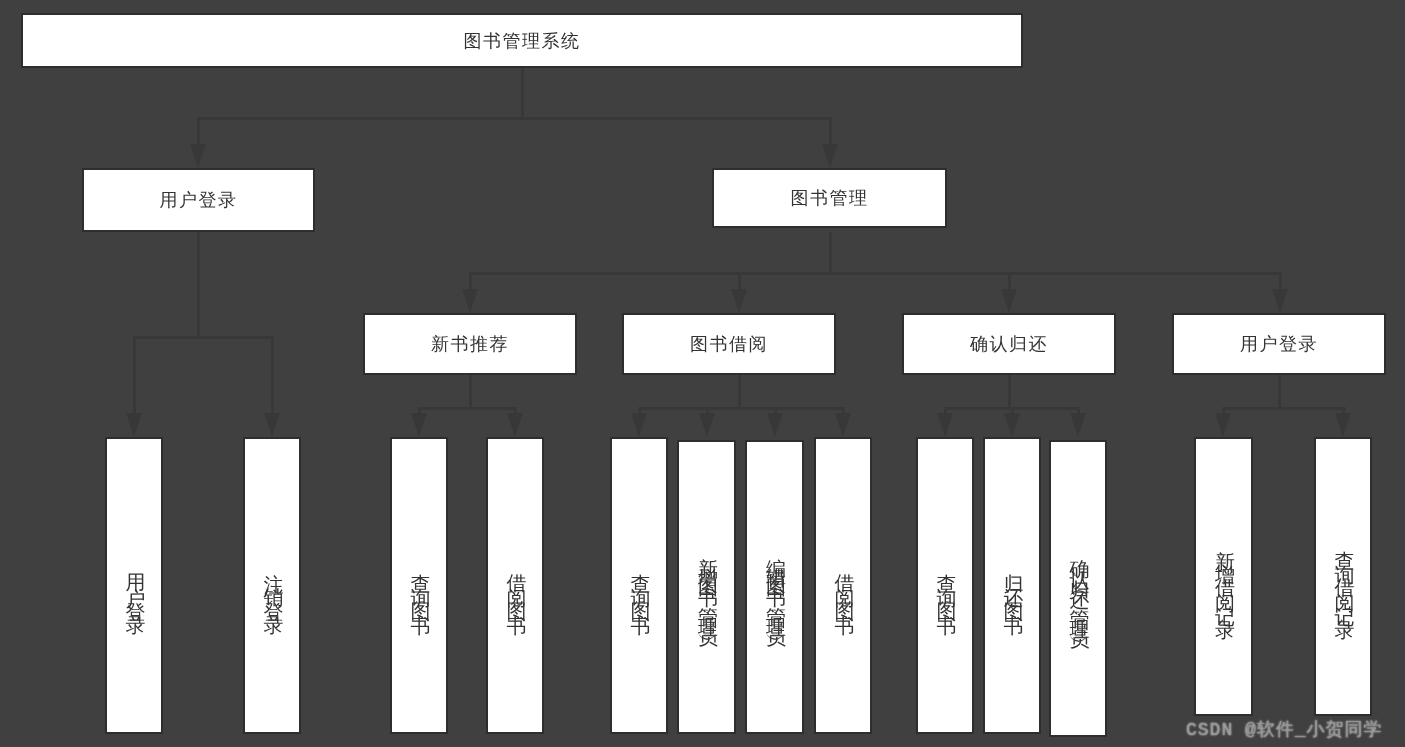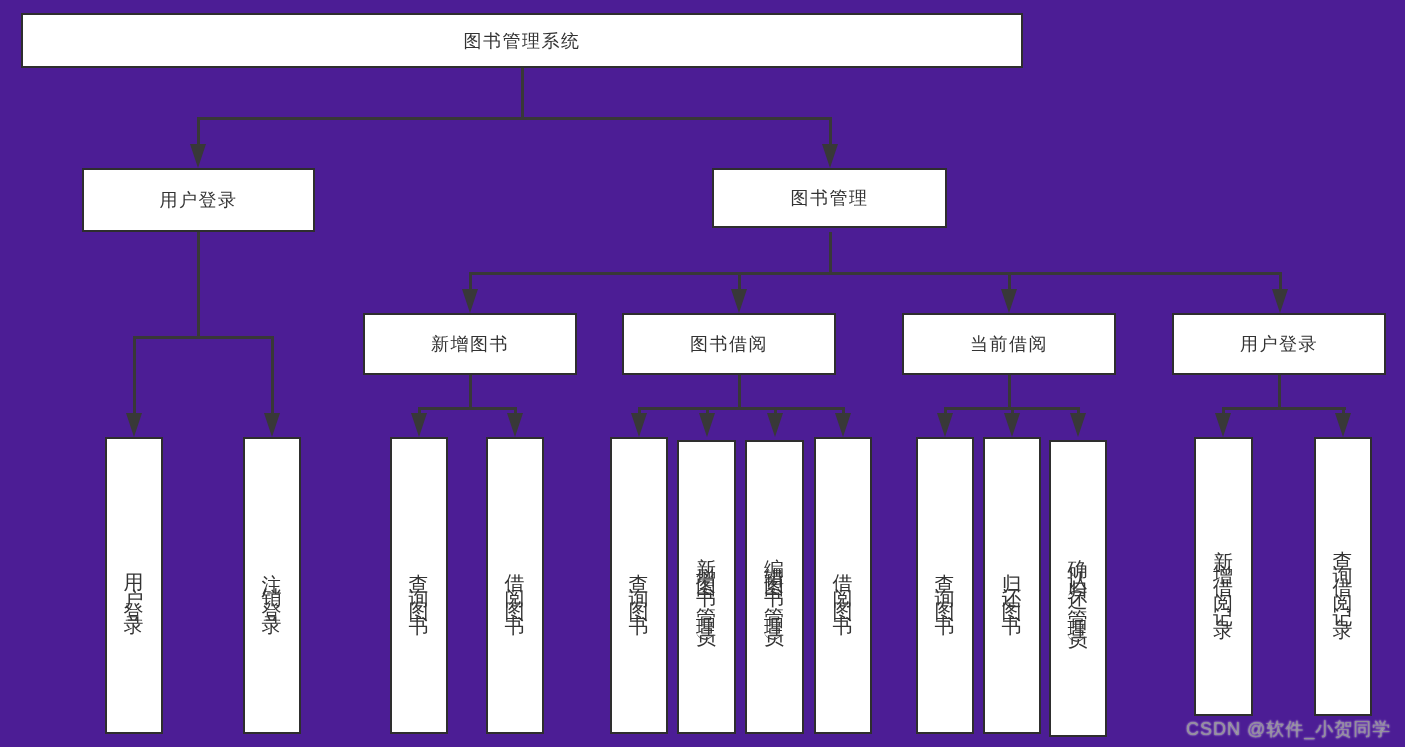--- a/index.html
+++ b/index.html
@@ -1,18 +1,18 @@
 <!DOCTYPE html>
 <html><head>
 <meta charset="utf-8">
 <style>
   html,body{margin:0;padding:0;background:#ffffff;}
   .canvas{
-    position:relative;width:1405px;height:747px;background:#4c1d95;overflow:hidden;
-    font-family:Liberation Sans, sans-serif;color:#333333;
+    position:relative;width:1405px;height:747px;background:#404040;overflow:hidden;
+    font-family:Liberation Mono, monospace;color:#333333;
   }
   .box{
     position:absolute;border:2.5px solid #2e2e2e;background:#ffffff;box-sizing:border-box;
     display:flex;align-items:center;justify-content:center;
   }
   .box.h span{font-size:18px;letter-spacing:1.5px;white-space:nowrap;}
   .box.v span{
     writing-mode:vertical-rl;text-orientation:mixed;
     font-size:20px;letter-spacing:14px;line-height:1.1;white-space:nowrap;
   }
@@ -62,27 +62,27 @@
   <div class="arrow" style="left:264px;top:337px;height:100px"></div>
 
   <div class="vl" style="left:828.5px;top:232px;height:41px"></div>
   <div class="hl" style="left:468.5px;top:271.5px;width:813px"></div>
   <div class="arrow" style="left:462px;top:273px;height:40px"></div>
   <div class="arrow" style="left:731px;top:273px;height:40px"></div>
   <div class="arrow" style="left:1001px;top:273px;height:40px"></div>
   <div class="arrow" style="left:1272px;top:273px;height:40px"></div>
 
   <div class="box h" style="left:363px;top:313px;width:214px;height:62px">
-    <span>新增图书</span>
+    <span>新书推荐</span>
   </div>
   <div class="box h" style="left:622px;top:313px;width:214px;height:62px">
     <span>图书借阅</span>
   </div>
   <div class="box h" style="left:902px;top:313px;width:214px;height:62px">
-    <span>当前借阅</span>
+    <span>确认归还</span>
   </div>
   <div class="box h" style="left:1172px;top:313px;width:214px;height:62px">
     <span>用户登录</span>
   </div>
 
   <div class="vl" style="left:468.5px;top:375px;height:33px"></div>
   <div class="hl" style="left:417.5px;top:406.5px;width:99px"></div>
   <div class="arrow" style="left:411px;top:408px;height:29px"></div>
   <div class="arrow" style="left:507px;top:408px;height:29px"></div>
 

